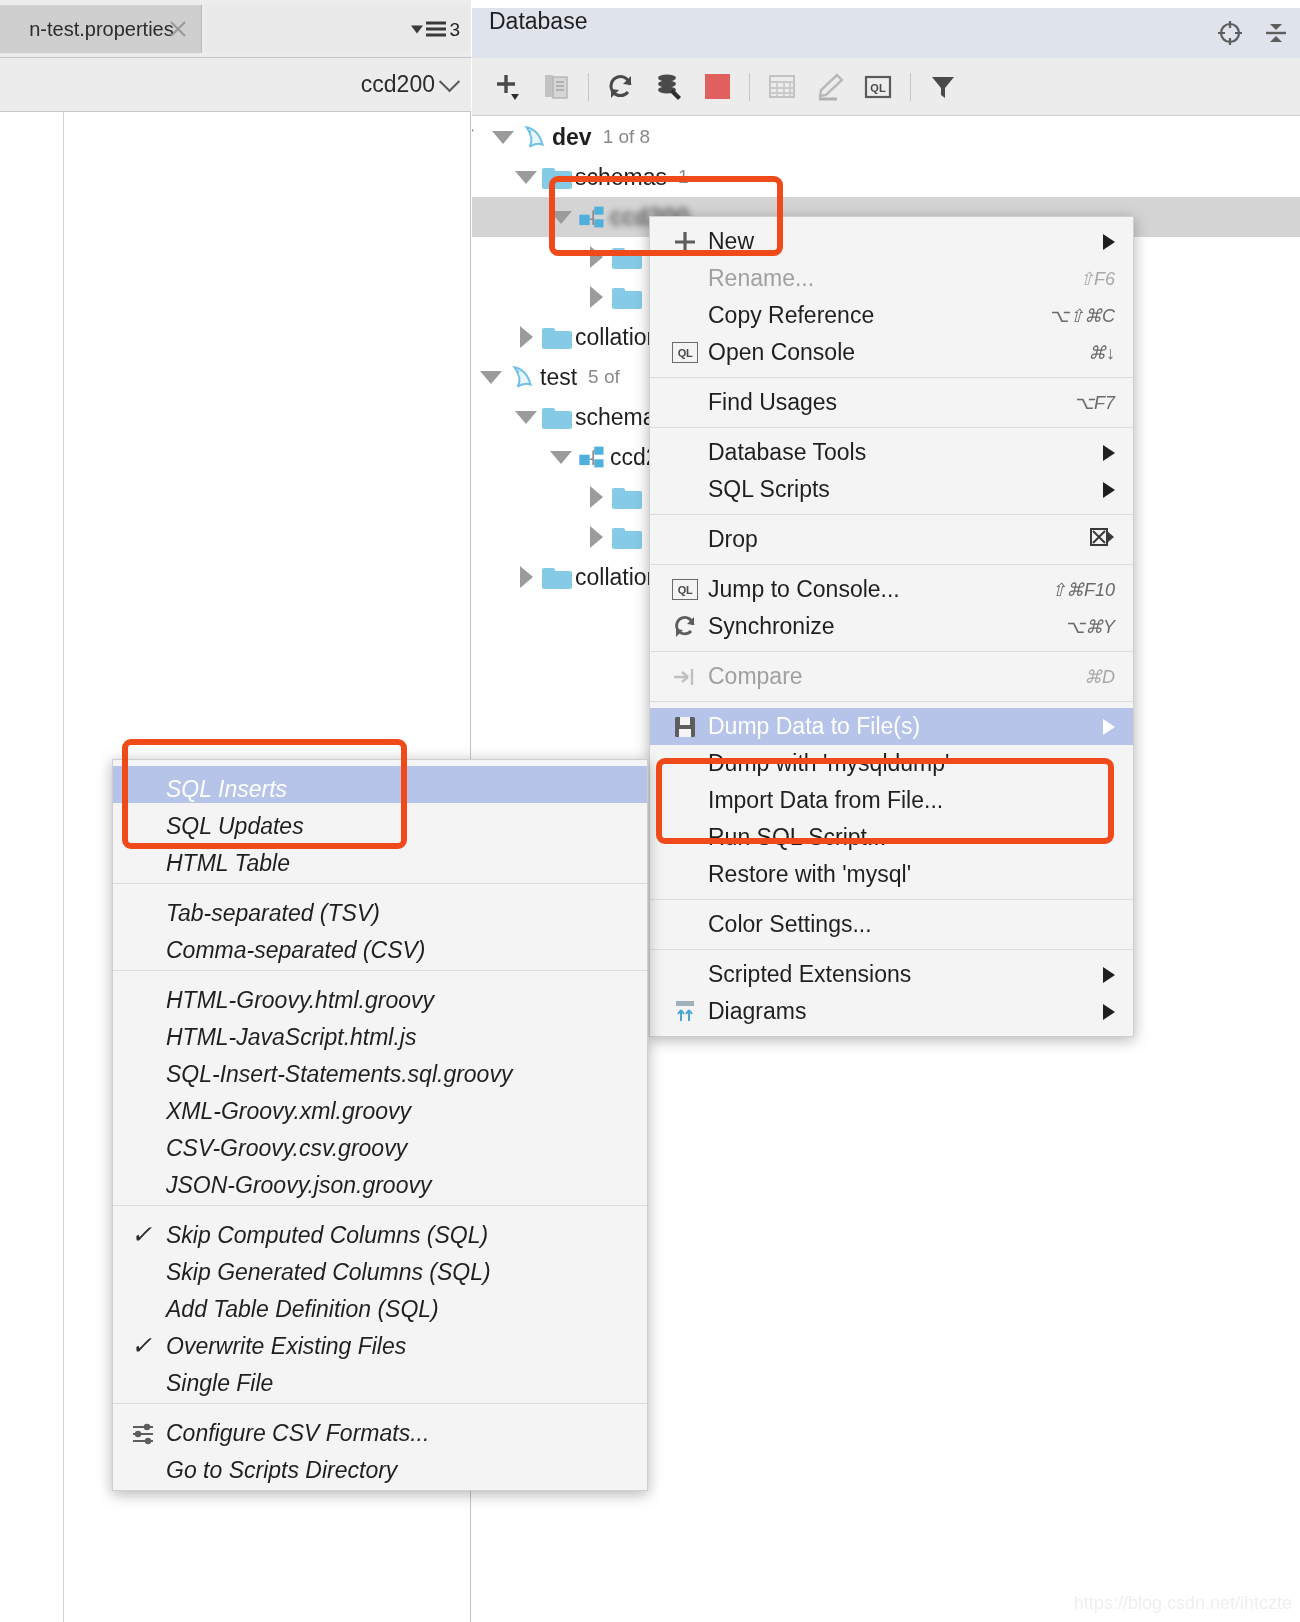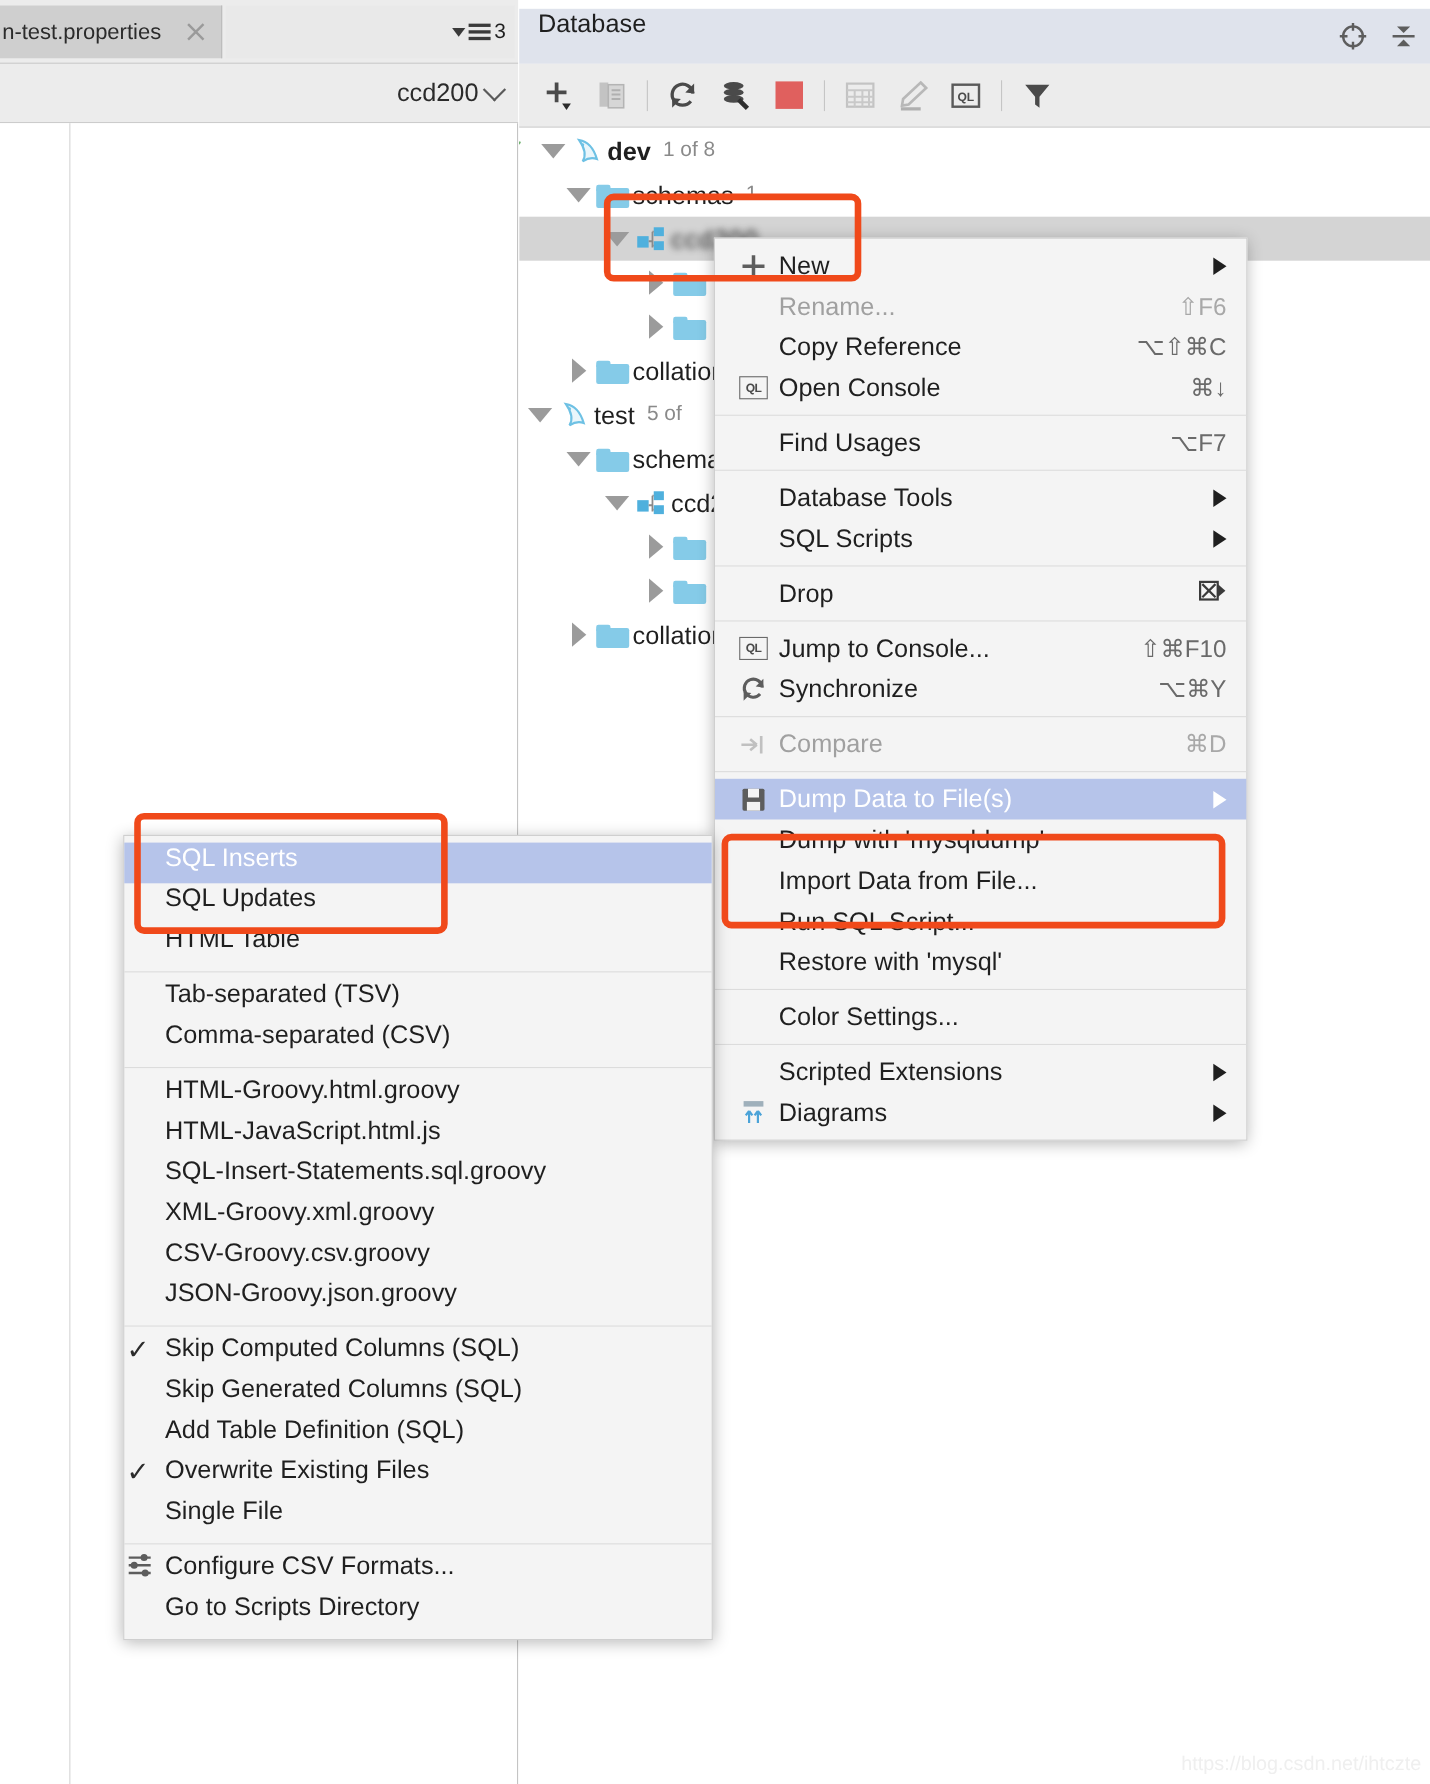--- a/index.html
+++ b/index.html
@@ -13,20 +13,21 @@
 
   
   .editor-tabbar {
     position: absolute; left: 0; top: 0; width: 471px; height: 58px;
     background: #ececec; border-bottom: 1px solid #c4c4c4;
   }
   .tab-active {
     position: absolute; left: 0; top: 5px; width: 202px; height: 48px;
     background: #cfcfcf; display: flex; align-items: center;
     border-right: 1px solid #bbb;
+    justify-content: center;
   }
   .tab-label {
     font-size: 20px; color: #2b2b2b; white-space: nowrap;
     margin-left: -2px; padding-left: 4px;
   }
   .tab-close {
     position: absolute; right: 14px; top: 50%; transform: translateY(-50%);
     width: 18px; height: 18px; color: #9a9a9a;
   }
   .tab-close svg { display: block; }
@@ -128,41 +129,41 @@
   }
   .mi {
     position: relative; height: 37px; display: flex; align-items: center;
     padding-left: 22px; padding-right: 18px; font-size: 23px; color: #1f1f1f;
   }
   .mi.disabled { color: #a0a0a0; }
   .mi.selected { background: #b6c4ea; color: #ffffff; }
   .mi .mi-ico { width: 36px; flex: none; display: flex; align-items: center; color: #5d5d5d; }
   .mi .mi-ico.empty { width: 36px; }
   .mi .mi-text { flex: 1 1 auto; white-space: nowrap; }
-  .mi .mi-accel { font-size: 22px; color: #6a6a6a; margin-left: 22px; white-space: nowrap; }
+  .mi .mi-accel { font-size: 18px; color: #6a6a6a; margin-left: 22px; white-space: nowrap; font-style: italic; }
   .mi.disabled .mi-accel { color: #a8a8a8; }
   .mi .mi-arrow { margin-left: 18px; width: 0; height: 0;
     border-top: 8px solid transparent; border-bottom: 8px solid transparent;
     border-left: 12px solid #1f1f1f; flex: none; }
   .mi.selected .mi-arrow { border-left-color: #ffffff; }
   .mi-sep { height: 1px; background: #dcdcdc; margin: 6px 0; }
   .ql-box { width: 26px; height: 21px; border: 1.8px solid #6a6a6a;
     display: flex; align-items: center; justify-content: center;
     font-size: 11px; font-weight: bold; color: #4a4a4a; letter-spacing: -0.5px; }
 
   
   .sub-menu {
     position: absolute; left: 112px; top: 759px; width: 536px;
     background: #f4f4f4; border: 1px solid #cfcfcf;
     box-shadow: 0 3px 14px rgba(0,0,0,0.30);
     padding: 6px 0 6px 0;
   }
   .smi {
-    position: relative; height: 37px; display: flex; align-items: flex-start;
-    padding-left: 2px; padding-right: 18px; font-size: 23px; color: #1f1f1f;
+    position: relative; height: 37px; display: flex; align-items: flex-end;
+    padding-left: 18px; padding-right: 18px; font-size: 23px; color: #1f1f1f; font-style: italic;
   }
   .smi.selected { background: #b6c4ea; color: #ffffff; }
   .smi .smi-mark { width: 35px; flex: none; font-size: 25px; color: #2b2b2b;
     display: flex; align-items: center; }
   .smi .smi-ico { width: 35px; flex: none; display: flex; align-items: center; color: #5d5d5d; }
   .smi .smi-text { white-space: nowrap; }
 
   
   .anno {
     position: absolute; border: 6px solid #f0491a; border-radius: 9px;

